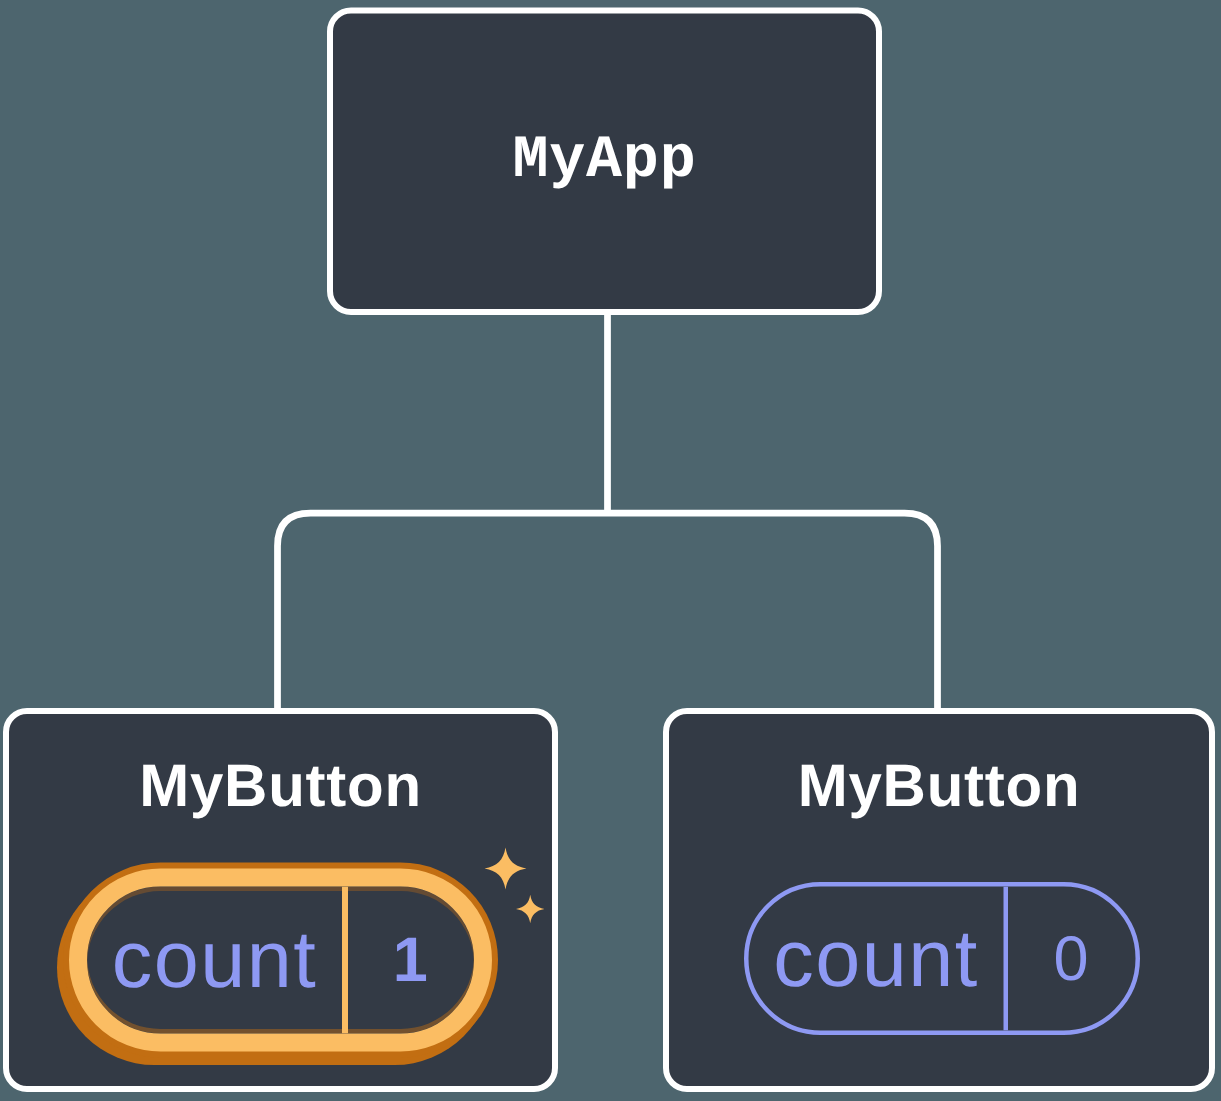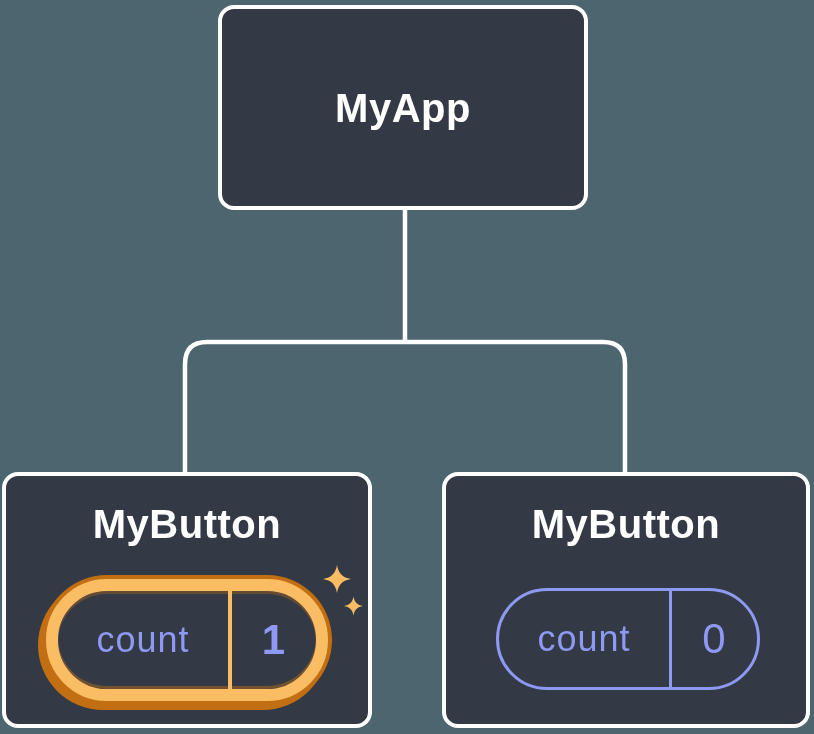--- a/index.html
+++ b/index.html
@@ -26,20 +26,21 @@
     background: var(--node-fill, #333A45);
     border: 4px solid var(--node-border, #FFFFFF);
     border-radius: 16px;
   }
   .node-root {
     left: 218px; top: 5px;
     width: 370px; height: 205px;
     display: flex;
     align-items: center;
     justify-content: center;
+    font-family: Liberation Mono, monospace;
   }
   .node-child-left  { left: 2px;   top: 472px; width: 370px; height: 256px; }
   .node-child-right { left: 442px; top: 472px; width: 368px; height: 256px; }
   .node-title {
     color: var(--title-text, #FFFFFF);
     font-size: 40px;
     line-height: 48px;
     font-weight: 700;
     letter-spacing: 0.5px;
     text-align: center;
@@ -59,21 +60,21 @@
     overflow: hidden;
   }
   .state-pill .state-label-wrap,
   .state-pill .state-value-wrap {
     display: flex;
     align-items: center;
     justify-content: center;
   }
   .state-label, .state-value {
     color: var(--state-text, #8E99F3);
-    font-size: 36px;
+    font-size: 54px;
     letter-spacing: 1px;
   }
   .state-value { font-size: 42px; }
   
   .state-pill.plain {
     left: 50px; top: 112px;
     width: 264px; height: 102px;
     border: 3px solid var(--state-outline, #8E99F3);
   }
   .state-pill.plain .state-label-wrap { width: 170px; }

